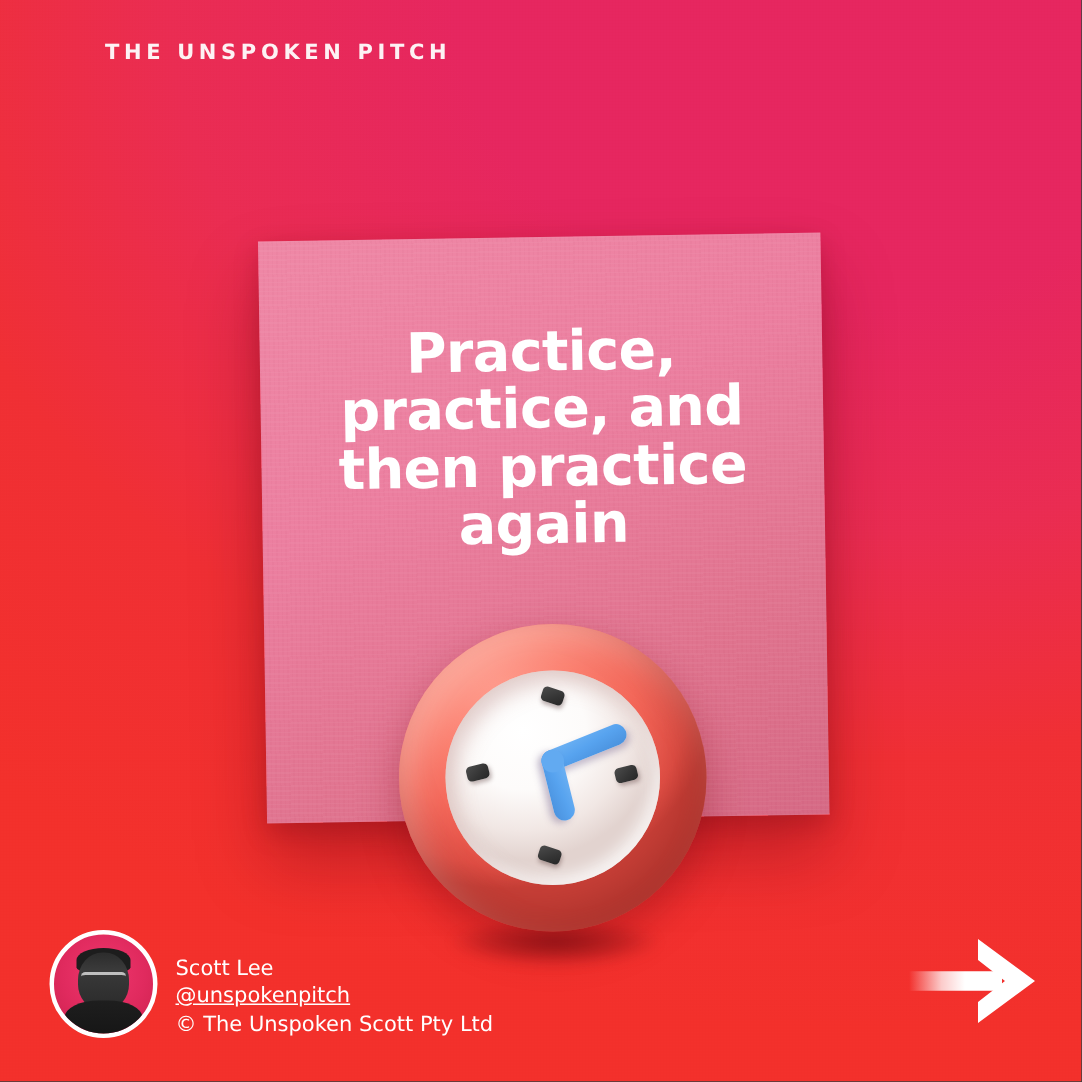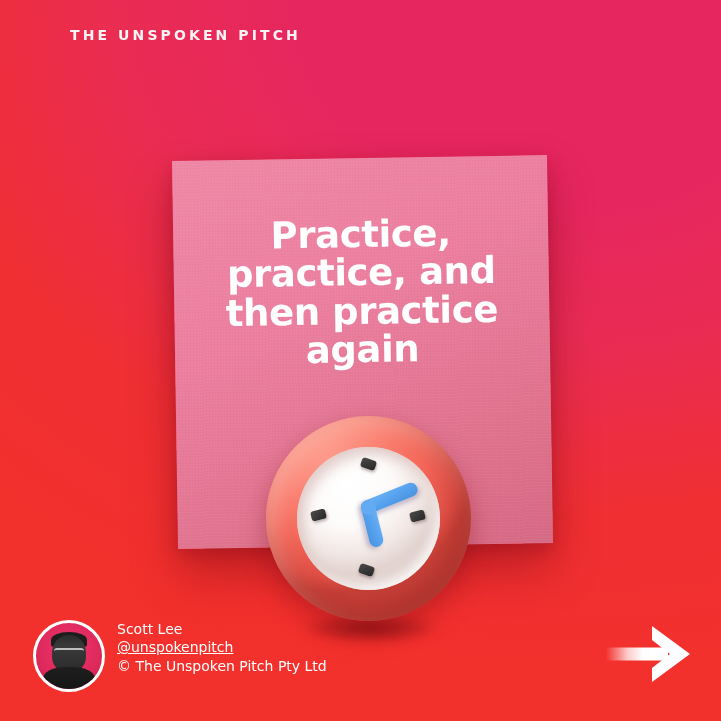--- a/index.html
+++ b/index.html
@@ -163,21 +163,21 @@
     height: 15px;
     border-radius: 50%;
     background: #62aaf1;
   }
   
   #footer-block {
     position: absolute;
     left: 33px;
     top: 620px;
     display: flex;
-    align-items: flex-start;
+    align-items: flex-end;
     gap: 12px;
   }
   #avatar {
     position: relative;
     width: 66px;
     height: 66px;
     border-radius: 50%;
     border: 3px solid #ffffff;
     overflow: hidden;
     background: radial-gradient(70% 70% at 50% 40%, #f0376e 0%, #e02a5e 60%, #cf2350 100%);
@@ -277,21 +277,21 @@
   <div id="footer-block">
     <div id="avatar">
       <div id="avatar-hair"></div>
       <div id="avatar-face"></div>
       <div id="avatar-glasses"></div>
       <div id="avatar-body"></div>
     </div>
     <div id="footer-text">
       <div id="footer-name">Scott Lee</div>
       <div id="footer-handle">@unspokenpitch</div>
-      <div id="footer-copyright">© The Unspoken Pitch Pty Ltd</div>
+      <div id="footer-copyright">© The Unspoken Scott Pty Ltd</div>
     </div>
   </div>
 
   <div id="next-arrow">
     <svg width="90" height="60" viewBox="0 0 90 60" aria-hidden="true">
       <defs>
         <linearGradient id="shaftFade" x1="0" y1="0" x2="1" y2="0">
           <stop offset="0%" stop-color="#ffffff" stop-opacity="0"></stop>
           <stop offset="35%" stop-color="#ffffff" stop-opacity="0.75"></stop>
           <stop offset="60%" stop-color="#ffffff" stop-opacity="1"></stop>

